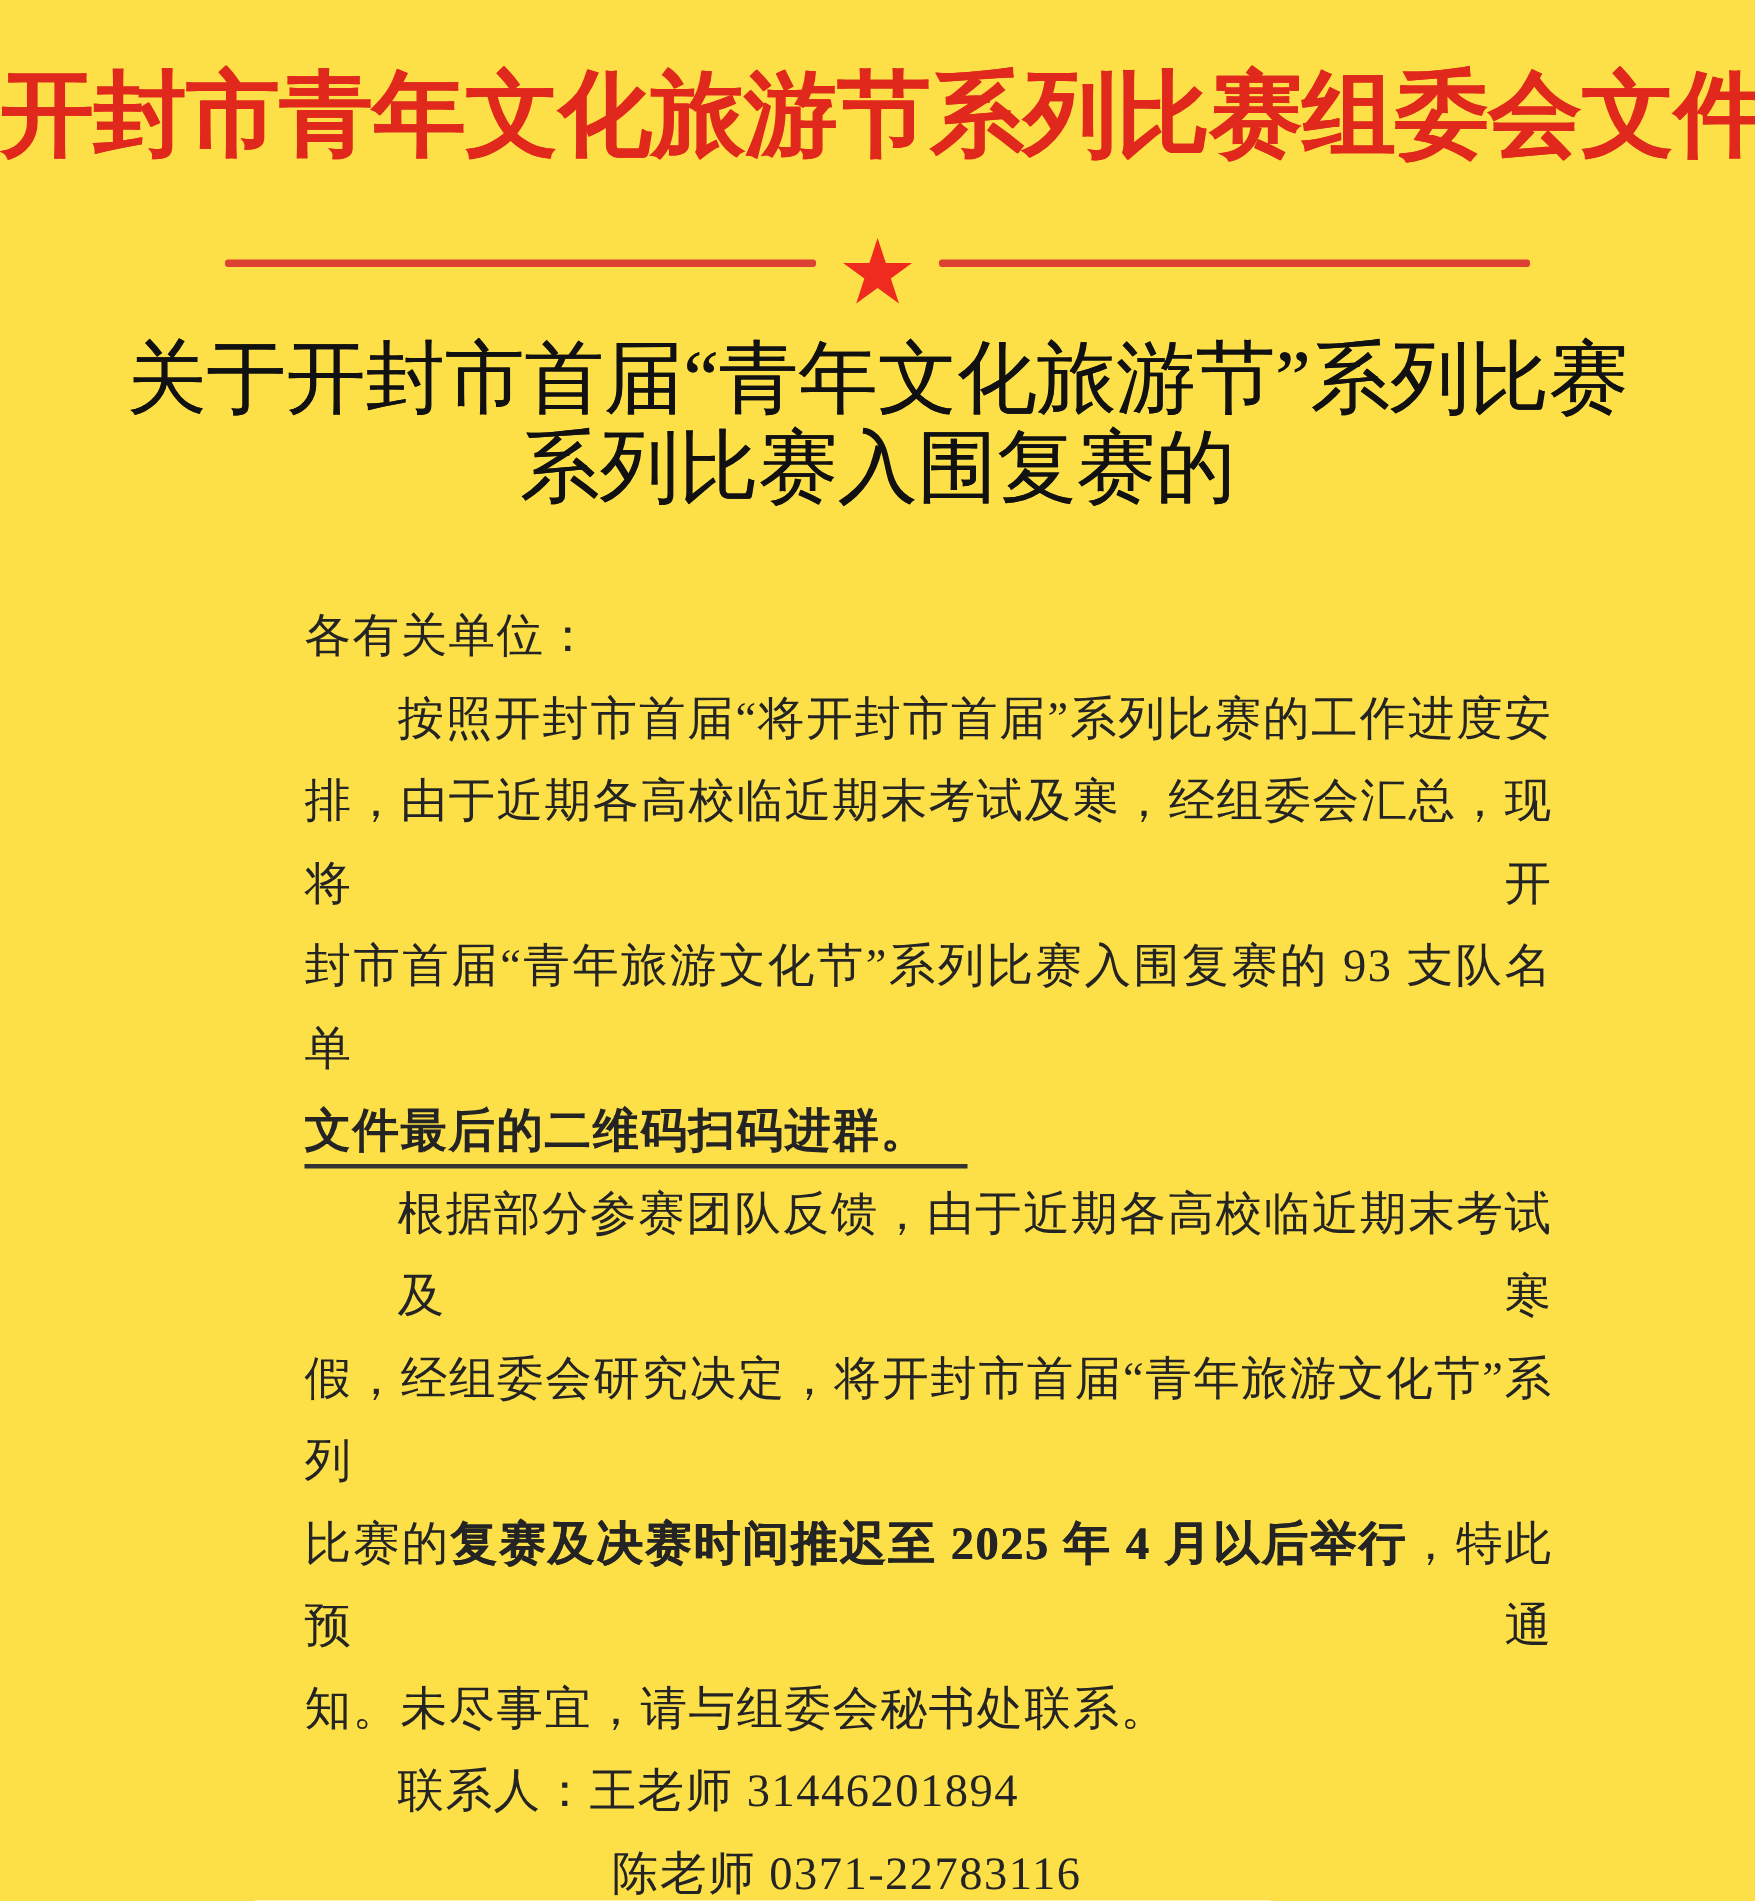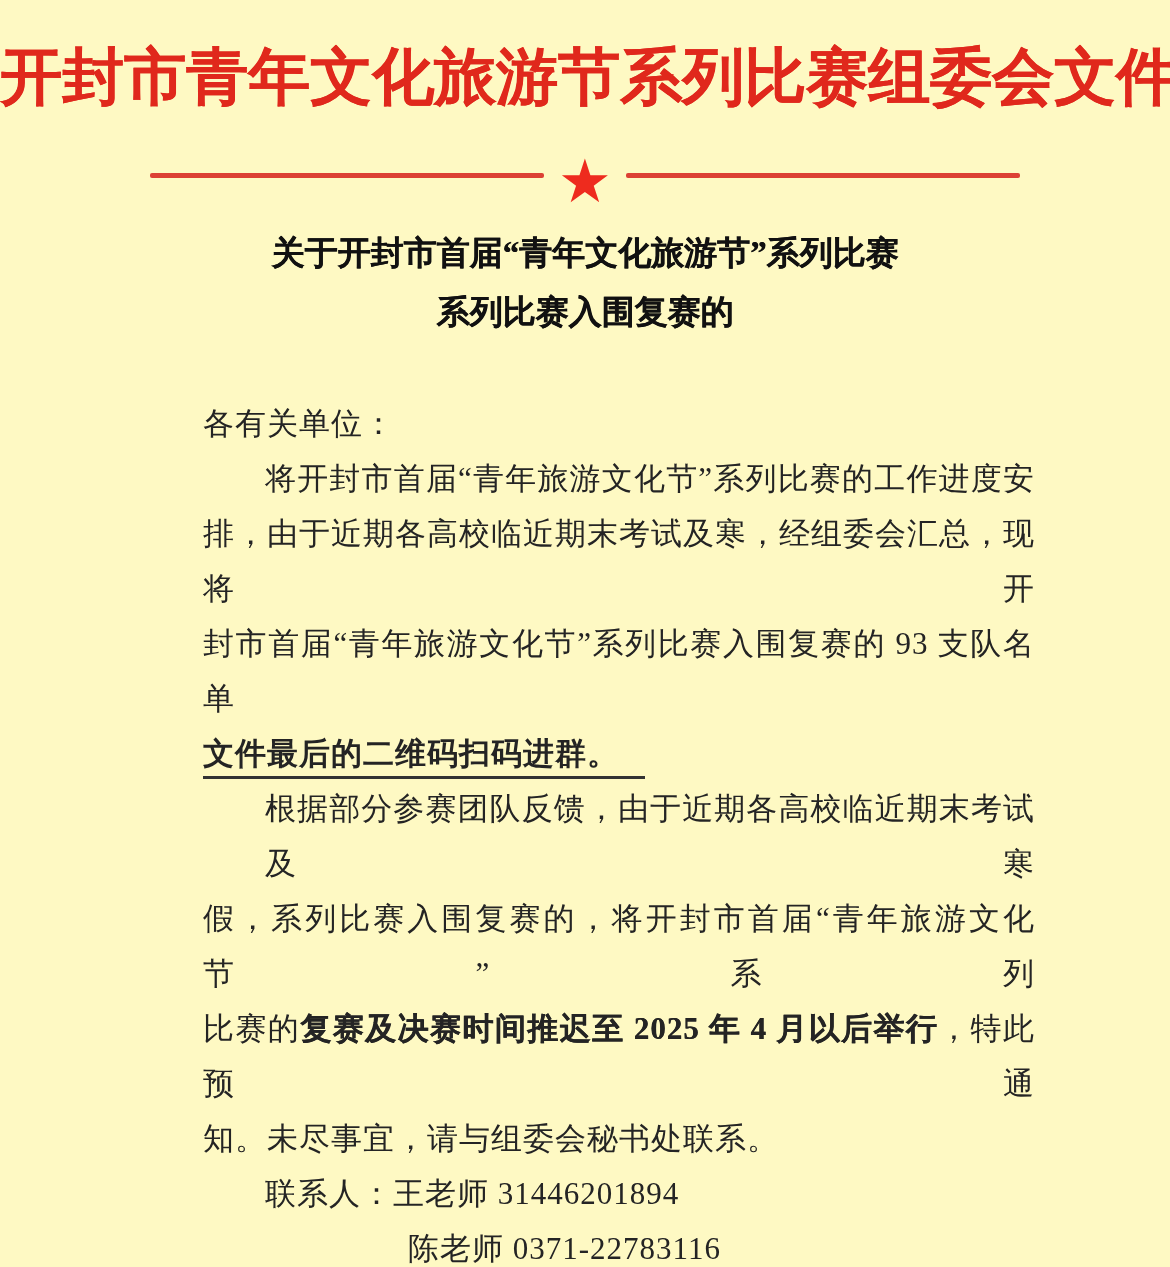--- a/index.html
+++ b/index.html
@@ -5,21 +5,21 @@
   html, body {
     margin: 0;
     padding: 0;
     background: #ffffff;
   }
   .doc {
     position: relative;
     width: 1170px;
     height: 1267px;
     margin: 0 auto;
-    background: #fef9c3;
+    background: #fde047;
     overflow: hidden;
     font-family: "Liberation Serif", "DejaVu Serif", serif;
     color: #222222;
   }
   
   .org-header {
     margin-top: 32px;
     text-align: center;
     color: #e0281c;
     font-size: 62px;
@@ -47,22 +47,22 @@
     line-height: 60px;
     margin: 0 14px;
     position: relative;
     top: 7px;
   }
   
   .doc-title {
     margin-top: 18px;
     text-align: center;
     color: #111111;
-    font-size: 33px;
-    font-weight: bold;
+    font-size: 53px;
+    font-weight: normal;
     line-height: 59px;
     text-shadow: 0.4px 0 0 #111111;
   }
   
   .body-block {
     margin: 54px 135px 0 160px;
     font-size: 31px;
     color: #242424;
     letter-spacing: 1px;
   }
@@ -102,29 +102,29 @@
 
   <div class="doc-title">
     <div>关于开封市首届“青年文化旅游节”系列比赛</div>
     <div>系列比赛入围复赛的</div>
   </div>
 
   <div class="body-block">
 
     <div class="bline">各有关单位：</div>
 
-    <div class="bline just indent">将开封市首届“青年旅游文化节”系列比赛的工作进度安</div>
+    <div class="bline just indent">按照开封市首届“将开封市首届”系列比赛的工作进度安</div>
     <div class="bline just">排，由于近期各高校临近期末考试及寒，经组委会汇总，现将开</div>
     <div class="bline just">封市首届“青年旅游文化节”系列比赛入围复赛的 93 支队名单</div>
 
 
     <div class="bline"><span class="u u-tail">文件最后的二维码扫码进群。</span></div>
 
     <div class="bline just indent">根据部分参赛团队反馈，由于近期各高校临近期末考试及寒</div>
-    <div class="bline just">假，系列比赛入围复赛的，将开封市首届“青年旅游文化节”系列</div>
+    <div class="bline just">假，经组委会研究决定，将开封市首届“青年旅游文化节”系列</div>
 
     <div class="bline just"><span>比赛的</span><span class="b">复赛及决赛时间推迟至 2025 年 4 月以后举行</span><span>，特此预通</span></div>
 
     <div class="bline">知。未尽事宜，请与组委会秘书处联系。</div>
 
     <div class="bline indent">联系人：王老师 31446201894</div>
     <div class="bline indent-contact2">陈老师 0371-22783116</div>
 
   </div>
 

